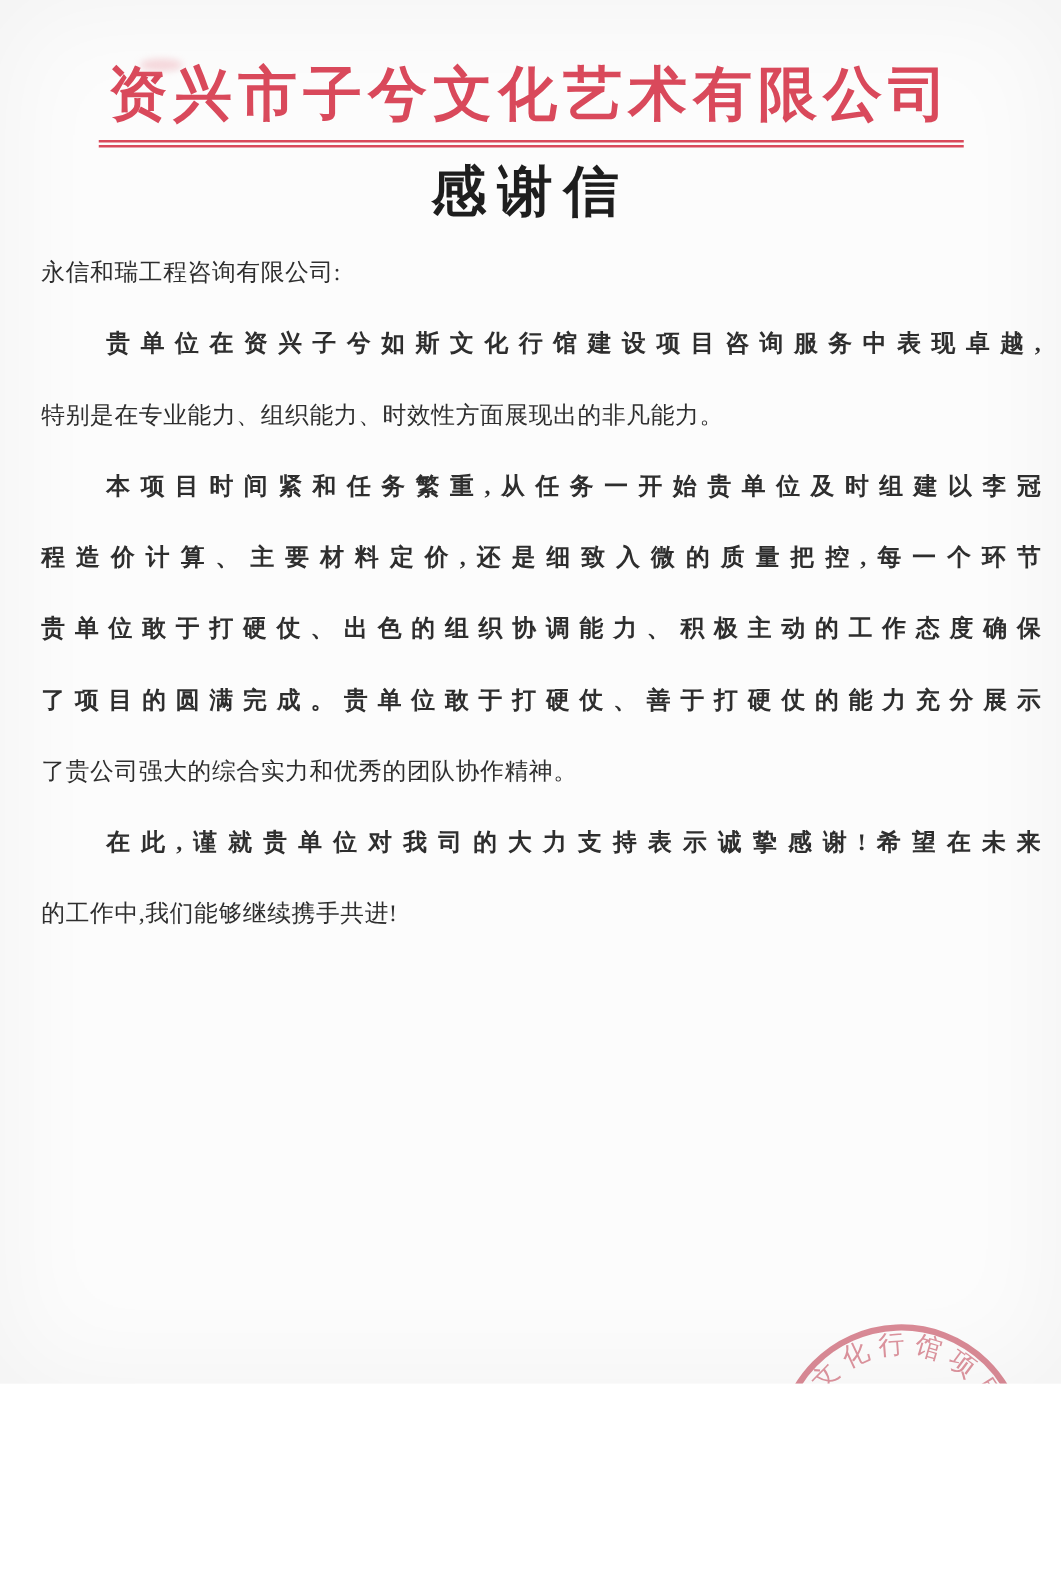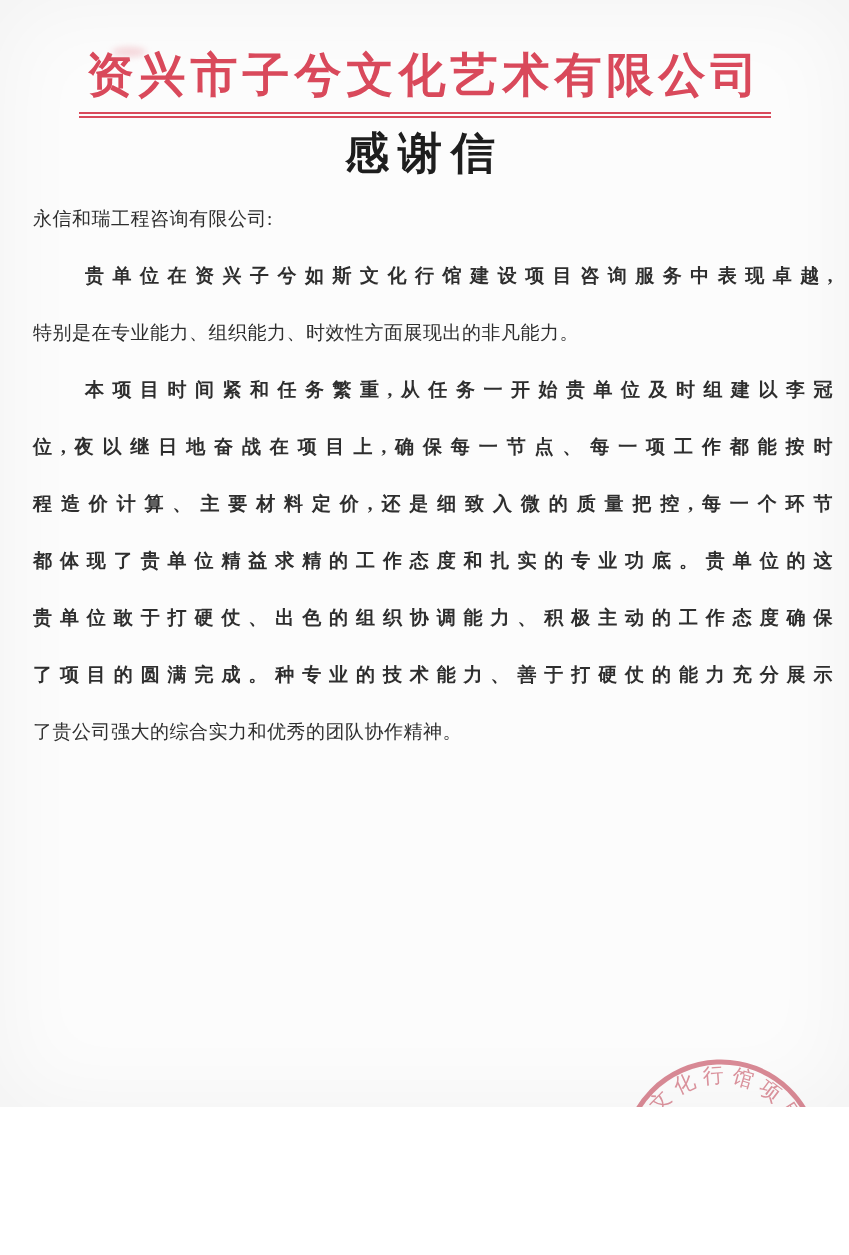--- a/index.html
+++ b/index.html
@@ -86,27 +86,27 @@
 
   <div class="doc-title">感谢信</div>
 
   <div class="letter-body">
     <div class="line">永信和瑞工程咨询有限公司:</div>
 
     <div class="line fill indent">贵单位在资兴子兮如斯文化行馆建设项目咨询服务中表现卓越,</div>
     <div class="line">特别是在专业能力、组织能力、时效性方面展现出的非凡能力。</div>
 
     <div class="line fill indent">本项目时间紧和任务繁重,从任务一开始贵单位及时组建以李冠</div>
-    <div class="line fill">位,夜以继日地奋战在项目上,确保每一节点、每一项工作都能按时</div>
     <div class="line fill">程造价计算、主要材料定价,还是细致入微的质量把控,每一个环节</div>
-    <div class="line fill">都体现了贵单位精益求精的工作态度和扎实的专业功底。贵单位的这</div>
     <div class="line fill">贵单位敢于打硬仗、出色的组织协调能力、积极主动的工作态度确保</div>
-    <div class="line fill">了项目的圆满完成。种专业的技术能力、善于打硬仗的能力充分展示</div>
+    <div class="line fill">了项目的圆满完成。贵单位敢于打硬仗、善于打硬仗的能力充分展示</div>
     <div class="line">了贵公司强大的综合实力和优秀的团队协作精神。</div>
 
+    <div class="line fill indent">在此,谨就贵单位对我司的大力支持表示诚挚感谢!希望在未来</div>
+    <div class="line">的工作中,我们能够继续携手共进!</div>
   </div>
 
   <div class="signature">资兴市子兮文化艺术有限公司</div>
 
   <div class="date">2024 年 12 月 31 日</div>
 
   <svg class="seal" viewBox="-107 -107 214 214">
     <g transform="rotate(-24)">
       <circle cx="0" cy="0" r="97" fill="none" stroke="#cd5a6a" stroke-opacity="0.8" stroke-width="5"></circle>
       <polygon points="0,-36 8.5,-11.7 34.2,-11.1 13.8,4.5 21.2,29.1 0,14.5 -21.2,29.1 -13.8,4.5 -34.2,-11.1 -8.5,-11.7" fill="#d76b79" fill-opacity="0.3" stroke="#cf5f6e" stroke-opacity="0.75" stroke-width="2"></polygon>

